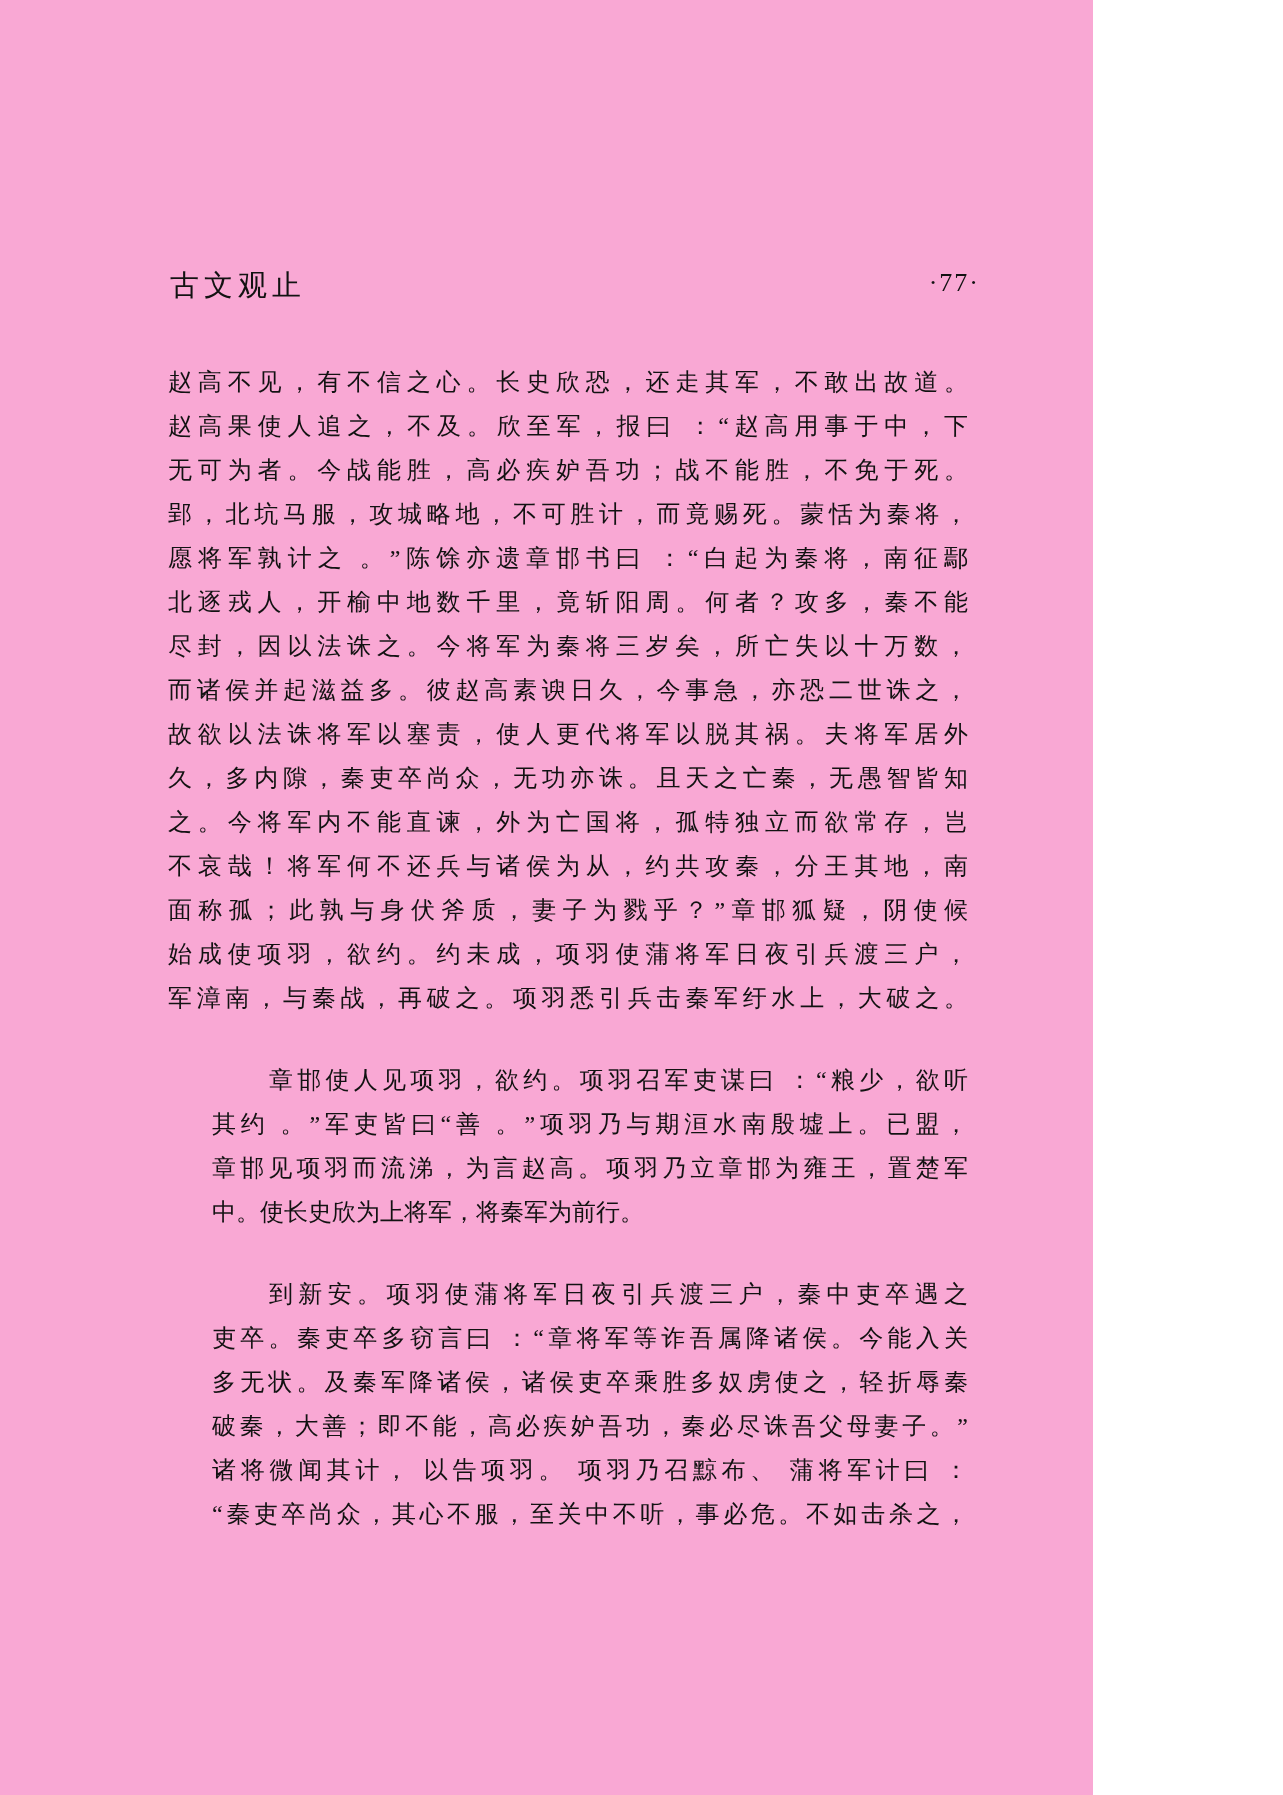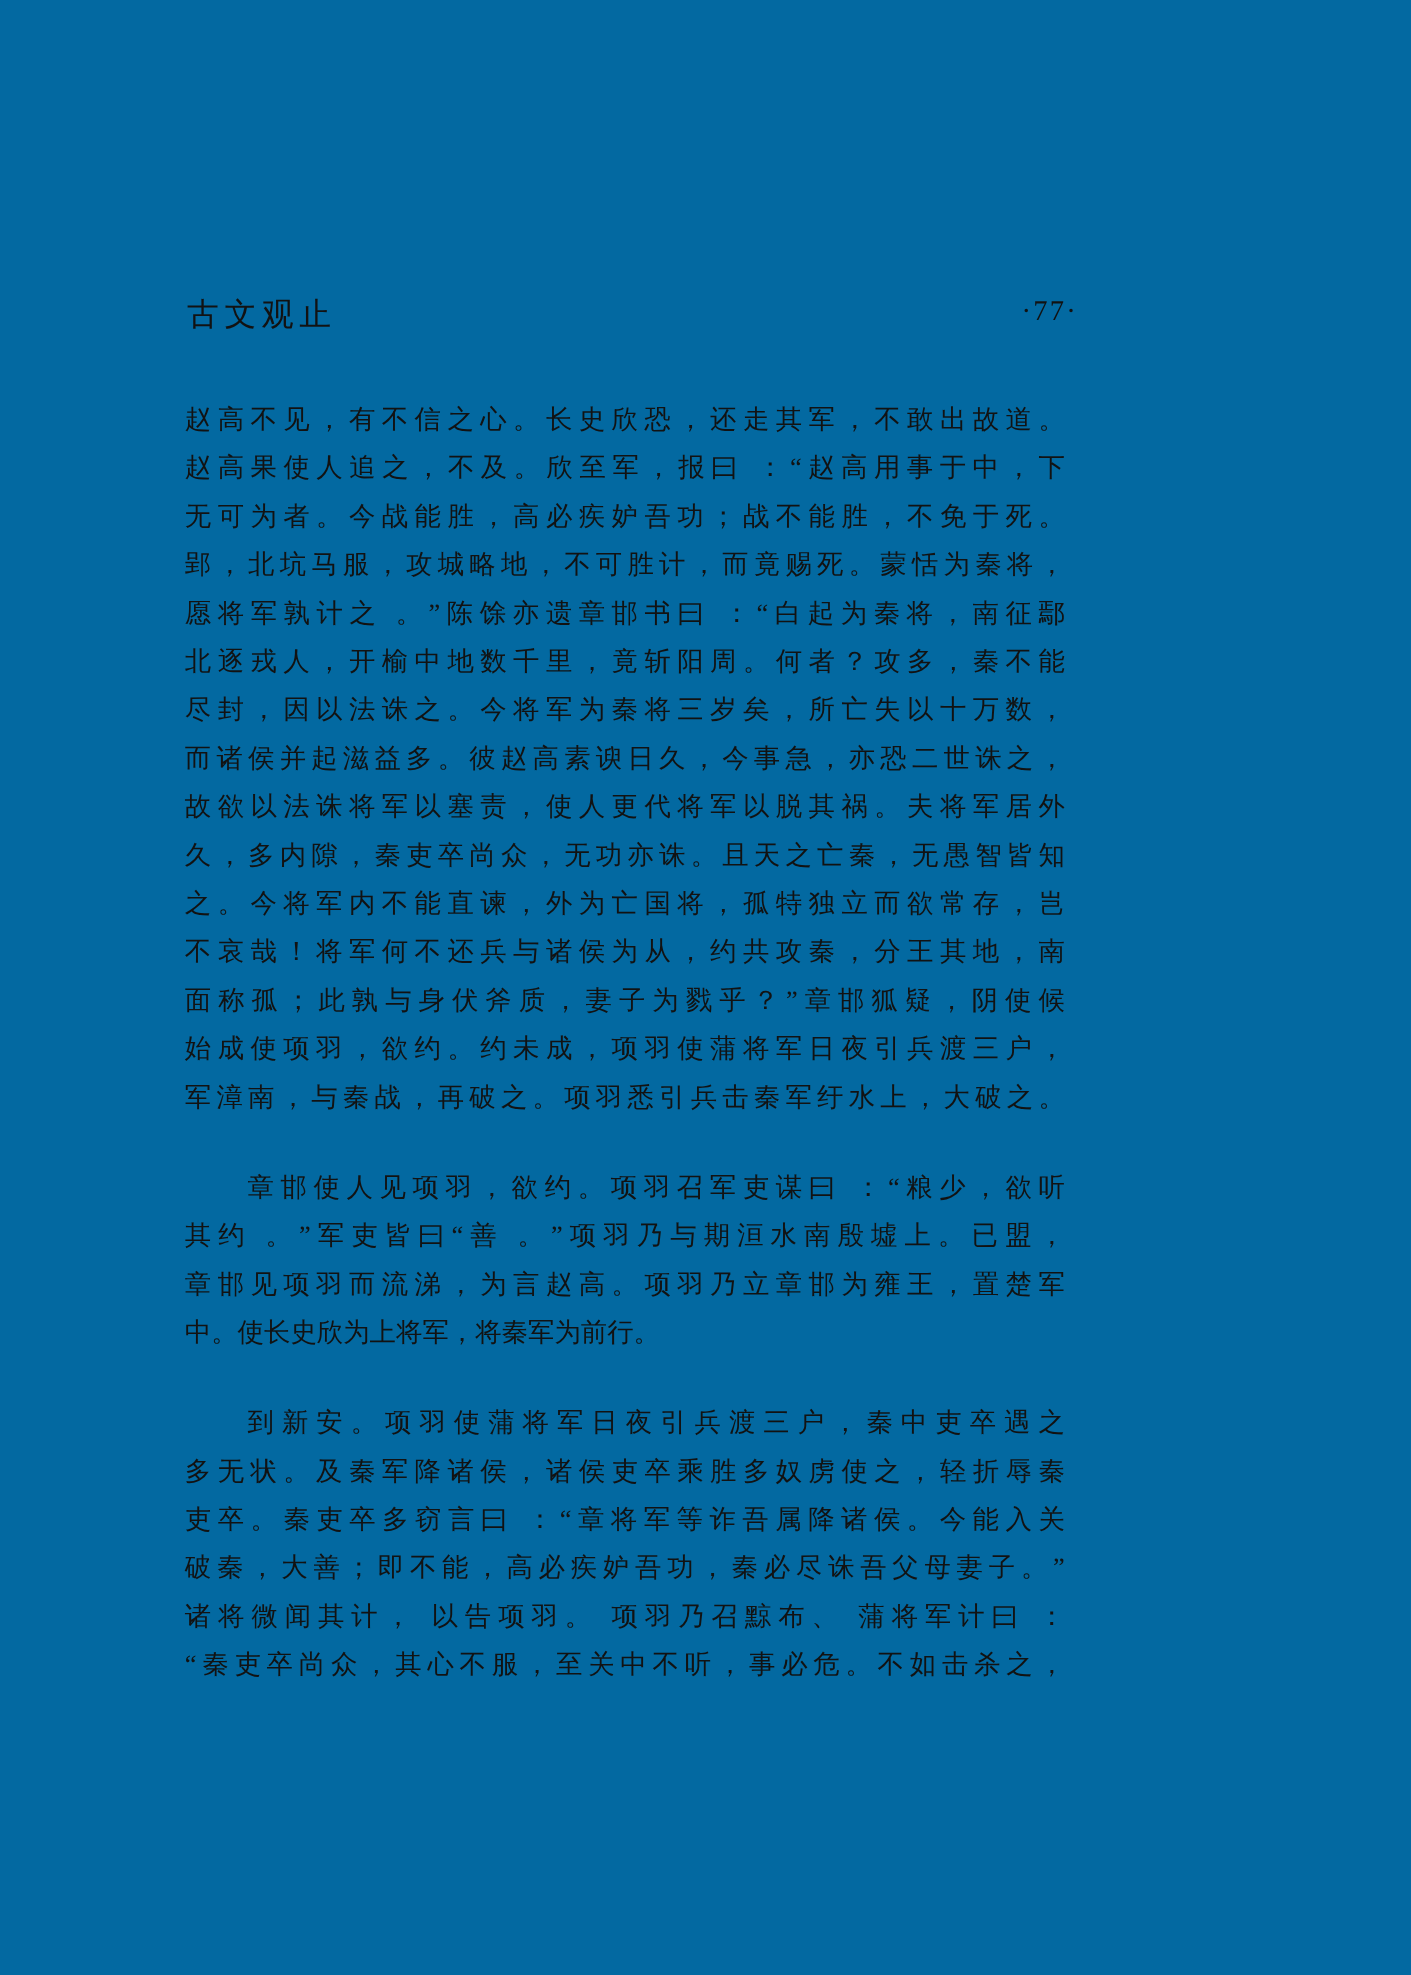--- a/index.html
+++ b/index.html
@@ -2,23 +2,23 @@
 <html><head>
 <meta charset="utf-8">
 <style>
   html, body {
     margin: 0;
     padding: 0;
     background: #ffffff;
   }
   .page {
     position: relative;
-    width: 1283px;
+    width: 1093px;
     height: 1795px;
-    background: #0369a1;
+    background: #f9a8d4;
     color: #121212;
     font-family: "Liberation Serif", "DejaVu Serif", serif;
     overflow: hidden;
   }
   .header-bar {
     position: absolute;
     left: 168px;
     top: 266px;
     width: 812px;
     height: 36px;
@@ -43,20 +43,21 @@
     position: absolute;
     left: 168px;
     top: 360px;
     width: 800px;
   }
   .para {
     margin: 0;
   }
   .para + .para {
     margin-top: 38px;
+    margin-left: 44px;
   }
   .line {
     height: 44px;
     line-height: 44px;
     font-size: 24px;
     text-align: justify;
     text-align-last: justify;
     text-justify: inter-character;
     white-space: normal;
     overflow: visible;
@@ -96,20 +97,20 @@
         <div class="line">军漳南，与秦战，再破之。项羽悉引兵击秦军纡水上，大破之。</div>
       </div>
       <div class="para indent">
         <div class="line">章邯使人见项羽，欲约。项羽召军吏谋曰 ：“粮少，欲听</div>
         <div class="line">其约 。”军吏皆曰“善 。”项羽乃与期洹水南殷墟上。已盟，</div>
         <div class="line">章邯见项羽而流涕，为言赵高。项羽乃立章邯为雍王，置楚军</div>
         <div class="line flush">中。使长史欣为上将军，将秦军为前行。</div>
       </div>
       <div class="para indent">
         <div class="line">到新安。项羽使蒲将军日夜引兵渡三户，秦中吏卒遇之</div>
+        <div class="line">吏卒。秦吏卒多窃言曰 ：“章将军等诈吾属降诸侯。今能入关</div>
         <div class="line">多无状。及秦军降诸侯，诸侯吏卒乘胜多奴虏使之，轻折辱秦</div>
-        <div class="line">吏卒。秦吏卒多窃言曰 ：“章将军等诈吾属降诸侯。今能入关</div>
         <div class="line">破秦，大善；即不能，高必疾妒吾功，秦必尽诛吾父母妻子。”</div>
         <div class="line">诸将微闻其计， 以告项羽。 项羽乃召黥布、 蒲将军计曰 ：</div>
         <div class="line">“秦吏卒尚众，其心不服，至关中不听，事必危。不如击杀之，</div>
       </div>
     </div>
 </div>
 
 </body></html>

